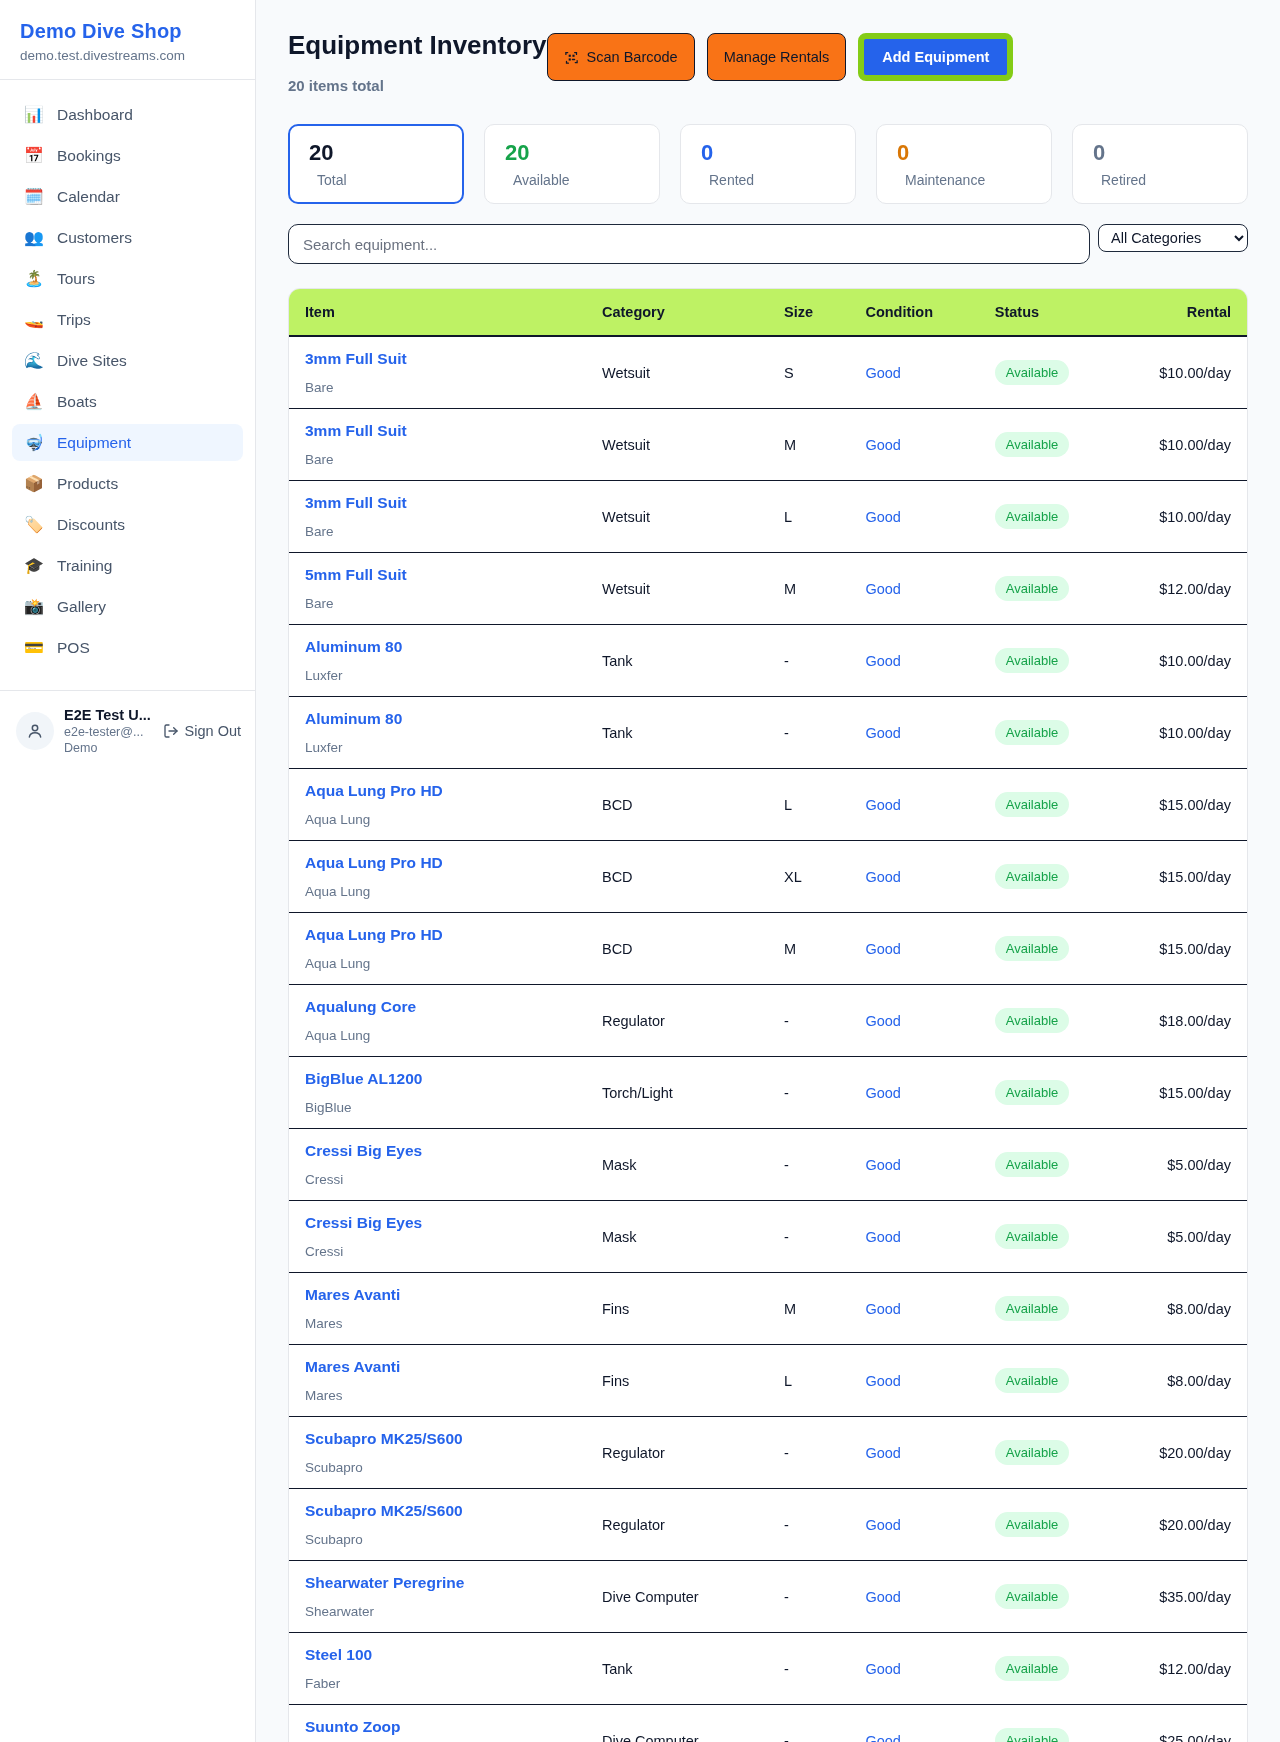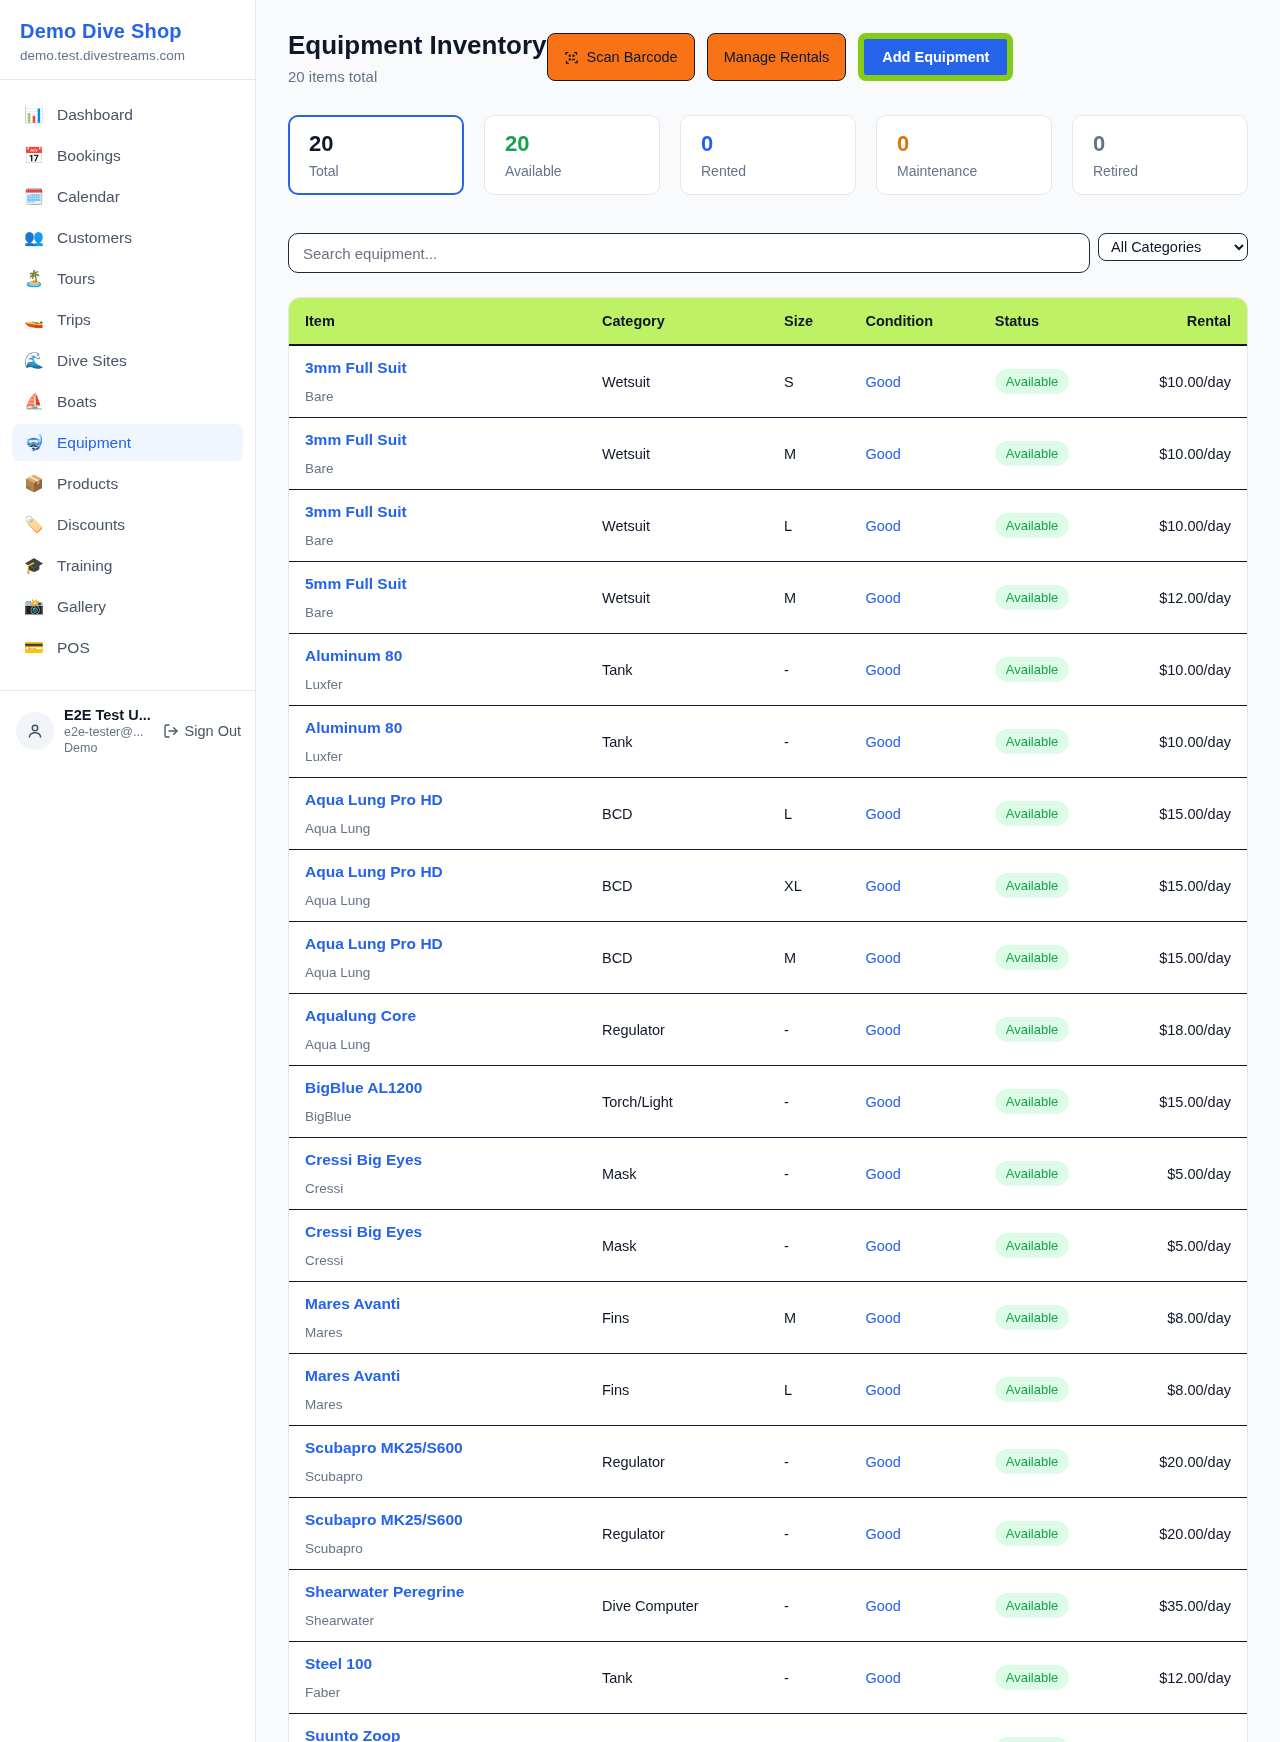--- a/index.html
+++ b/index.html
@@ -38,40 +38,40 @@
   .user-email, .user-role { font-size:12.5px; color:#64748b; margin-top:2px; }
   .signout {
     display:flex; align-items:center; gap:6px; color:#475569;
     font-size:14.5px; cursor:pointer; white-space:nowrap; background:none; border:none;
     font-family:inherit;
   }
   
   .main { position:absolute; left:256px; top:0; width:1024px; padding:30px 32px 40px 32px; }
   .page-header { display:flex; align-items:flex-start; justify-content:flex-start; }
   .page-title { font-size:26px; font-weight:800; color:#0f172a; }
-  .page-subtitle { margin-top:7px; font-size:15px; color:#64748b; }
+  .page-subtitle { margin-top:16px; font-size:15px; color:#64748b;font-weight:bold; }
   .header-actions { display:flex; gap:12px; padding-top:3px; }
   .btn {
     display:inline-flex; align-items:center; gap:8px;
     font-family:inherit; font-size:14.5px; cursor:pointer;
     border-radius:8px; padding:10px 16px; background:#f97316;
     border:1px solid #0f172a; color:#0f172a; font-weight:500;
   }
   .btn-primary { background:#2563eb; border:6px solid #84cc16; color:#fff; font-weight:600; padding:10px 18px; }
   
   .stats { margin-top:30px; display:grid; grid-template-columns:repeat(5,1fr); gap:20px; }
   .stat-card {
     background:#fff; border:1px solid #e5e7eb; border-radius:10px;
     padding:15px 20px; cursor:pointer;
   }
   .stat-card.selected { border:2px solid #2563eb; padding:14px 19px; }
   .stat-value { font-size:22px; font-weight:800; }
-  .stat-label { margin-top:6px; font-size:14px; color:#64748b; }
+  .stat-label { margin-top:6px; font-size:14px; color:#64748b;margin-left:8px; }
   
-  .filters { margin-top:38px; display:flex; gap:8px; }
+  .filters { margin-top:20px; display:flex; gap:8px; }
   .search-input {
     flex:1 1 auto; height:40px; border:1px solid #1e293b; border-radius:10px;
     padding:0 14px; font-size:15px; font-family:inherit; color:#0f172a; background:#fff;
   }
   .search-input::placeholder { color:#6b7280; }
   .category-select {
     width:150px; height:28px; border:1px solid #1e293b; border-radius:8px;
     font-size:14.5px; font-family:inherit; color:#0f172a; background:#fff; padding:0 8px;
   }
   

